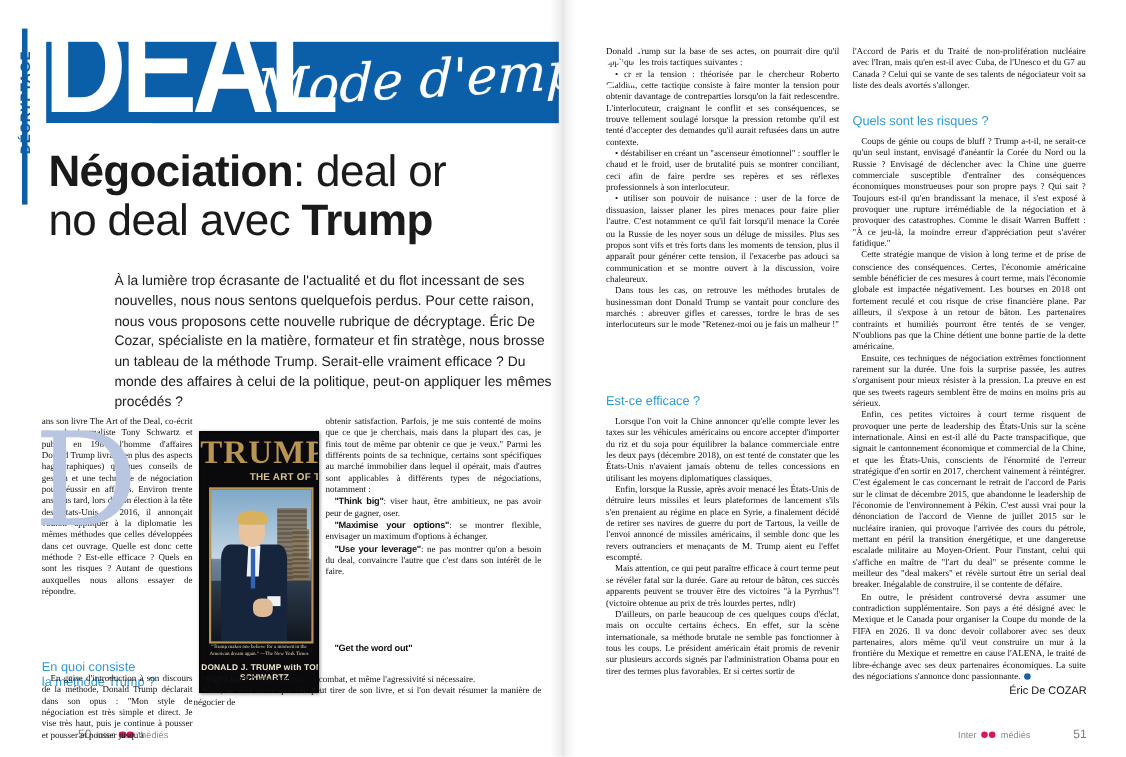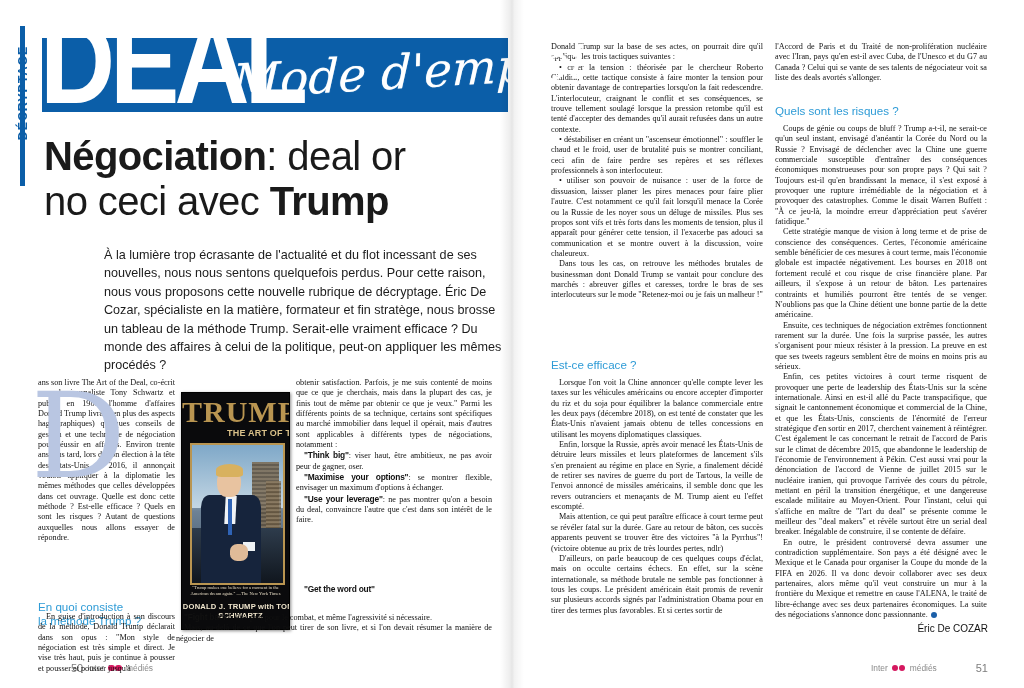--- a/index.html
+++ b/index.html
@@ -212,21 +212,21 @@
     <div class="rubric-rail"></div>
     <div class="rubric-text">DÉCRYPTAGE</div>
 
     <div class="banner"></div>
     <div class="banner-notch"></div>
     <div class="deal-word">DEAL</div>
     <div class="script-word">Mode d'emploi</div>
 
     <div class="headline">
       <b>Négociation</b><span>: deal or</span><br>
-      <span>no ceci avec </span><b>Trump</b>
+      <span>no deal avec </span><b>Trump</b>
     </div>
 
     <div class="chapo">À la lumière trop écrasante de l'actualité et du flot incessant de ses nouvelles, nous nous sentons quelquefois perdus. Pour cette raison, nous vous proposons cette nouvelle rubrique de décryptage. Éric De Cozar, spécialiste en la matière, formateur et fin stratège, nous brosse un tableau de la méthode Trump. Serait-elle vraiment efficace ? Du monde des affaires à celui de la politique, peut-on appliquer les mêmes procédés ?</div>
 
     <div class="dropcap">D</div>
 
     <div class="col L1">
       <p class="noind">ans son livre The Art of the Deal, co-écrit avec le journaliste Tony Schwartz et publié en 1987, l'homme d'affaires Donald Trump livrait (en plus des aspects hagiographiques) quelques conseils de gestion et une technique de négociation pour réussir en affaires. Environ trente ans plus tard, lors de son élection à la tête des États-Unis en 2016, il annonçait vouloir appliquer à la diplomatie les mêmes méthodes que celles développées dans cet ouvrage. Quelle est donc cette méthode ? Est-elle efficace ? Quels en sont les risques ? Autant de questions auxquelles nous allons essayer de répondre.</p>
     </div>
 
@@ -296,21 +296,21 @@
     <div class="subhead" style="left:39px;top:358px;width:200px;">Est-ce efficace ?</div>
 
     <div class="col" style="left:39px;top:378px;width:212px;">
       <p>Lorsque l'on voit la Chine annoncer qu'elle compte lever les taxes sur les véhicules américains ou encore accepter d'importer du riz et du soja pour équilibrer la balance commerciale entre les deux pays (décembre 2018), on est tenté de constater que les États-Unis n'avaient jamais obtenu de telles concessions en utilisant les moyens diplomatiques classiques.</p>
       <p>Enfin, lorsque la Russie, après avoir menacé les États-Unis de détruire leurs missiles et leurs plateformes de lancement s'ils s'en prenaient au régime en place en Syrie, a finalement décidé de retirer ses navires de guerre du port de Tartous, la veille de l'envoi annoncé de missiles américains, il semble donc que les revers outranciers et menaçants de M. Trump aient eu l'effet escompté.</p>
       <p>Mais attention, ce qui peut paraître efficace à court terme peut se révéler fatal sur la durée. Gare au retour de bâton, ces succès apparents peuvent se trouver être des victoires "à la Pyrrhus"! (victoire obtenue au prix de très lourdes pertes, ndlr)</p>
       <p>D'ailleurs, on parle beaucoup de ces quelques coups d'éclat, mais on occulte certains échecs. En effet, sur la scène internationale, sa méthode brutale ne semble pas fonctionner à tous les coups. Le président américain était promis de revenir sur plusieurs accords signés par l'administration Obama pour en tirer des termes plus favorables. Et si certes sortir de</p>
     </div>
 
     <div class="col" style="left:263px;top:42px;width:212px;">
-      <p class="noind">l'Accord de Paris et du Traité de non-prolifération nucléaire avec l'Iran, pays qu'en est-il avec Cuba, de l'Unesco et du G7 au Canada ? Celui qui se vante de ses talents de négociateur voit sa liste des deals avortés s'allonger.</p>
+      <p class="noind">l'Accord de Paris et du Traité de non-prolifération nucléaire avec l'Iran, mais qu'en est-il avec Cuba, de l'Unesco et du G7 au Canada ? Celui qui se vante de ses talents de négociateur voit sa liste des deals avortés s'allonger.</p>
     </div>
 
     <div class="subhead" style="left:263px;top:104px;width:200px;">Quels sont les risques ?</div>
 
     <div class="col" style="left:263px;top:124px;width:212px;">
       <p>Coups de génie ou coups de bluff ? Trump a-t-il, ne serait-ce qu'un seul instant, envisagé d'anéantir la Corée du Nord ou la Russie ? Envisagé de déclencher avec la Chine une guerre commerciale susceptible d'entraîner des conséquences économiques monstrueuses pour son propre pays ? Qui sait ? Toujours est-il qu'en brandissant la menace, il s'est exposé à provoquer une rupture irrémédiable de la négociation et à provoquer des catastrophes. Comme le disait Warren Buffett : "À ce jeu-là, la moindre erreur d'appréciation peut s'avérer fatidique."</p>
       <p>Cette stratégie manque de vision à long terme et de prise de conscience des conséquences. Certes, l'économie américaine semble bénéficier de ces mesures à court terme, mais l'économie globale est impactée négativement. Les bourses en 2018 ont fortement reculé et cou risque de crise financière plane. Par ailleurs, il s'expose à un retour de bâton. Les partenaires contraints et humiliés pourront être tentés de se venger. N'oublions pas que la Chine détient une bonne partie de la dette américaine.</p>
       <p>Ensuite, ces techniques de négociation extrêmes fonctionnent rarement sur la durée. Une fois la surprise passée, les autres s'organisent pour mieux résister à la pression. La preuve en est que ses tweets rageurs semblent être de moins en moins pris au sérieux.</p>
       <p>Enfin, ces petites victoires à court terme risquent de provoquer une perte de leadership des États-Unis sur la scène internationale. Ainsi en est-il allé du Pacte transpacifique, que signait le cantonnement économique et commercial de la Chine, et que les États-Unis, conscients de l'énormité de l'erreur stratégique d'en sortir en 2017, cherchent vainement à réintégrer. C'est également le cas concernant le retrait de l'accord de Paris sur le climat de décembre 2015, que abandonne le leadership de l'économie de l'environnement à Pékin. C'est aussi vrai pour la dénonciation de l'accord de Vienne de juillet 2015 sur le nucléaire iranien, qui provoque l'arrivée des cours du pétrole, mettant en péril la transition énergétique, et une dangereuse escalade militaire au Moyen-Orient. Pour l'instant, celui qui s'affiche en maître de "l'art du deal" se présente comme le meilleur des "deal makers" et révèle surtout être un serial deal breaker. Inégalable de construire, il se contente de défaire.</p>
       <p><span>En outre, le président controversé devra assumer une contradiction supplémentaire. Son pays a été désigné avec le Mexique et le Canada pour organiser la Coupe du monde de la FIFA en 2026. Il va donc devoir collaborer avec ses deux partenaires, alors même qu'il veut construire un mur à la frontière du Mexique et remettre en cause l'ALENA, le traité de libre-échange avec ses deux partenaires économiques. La suite des négociations s'annonce donc passionnante.</span><span class="endmark"></span></p>

